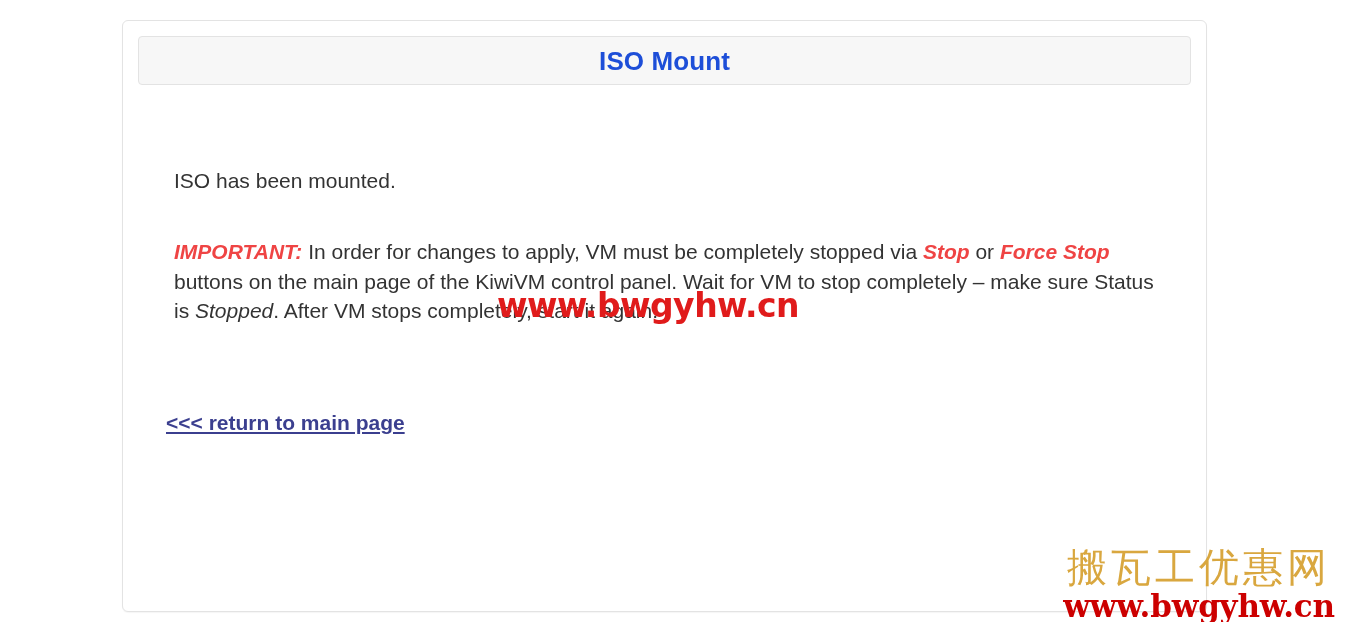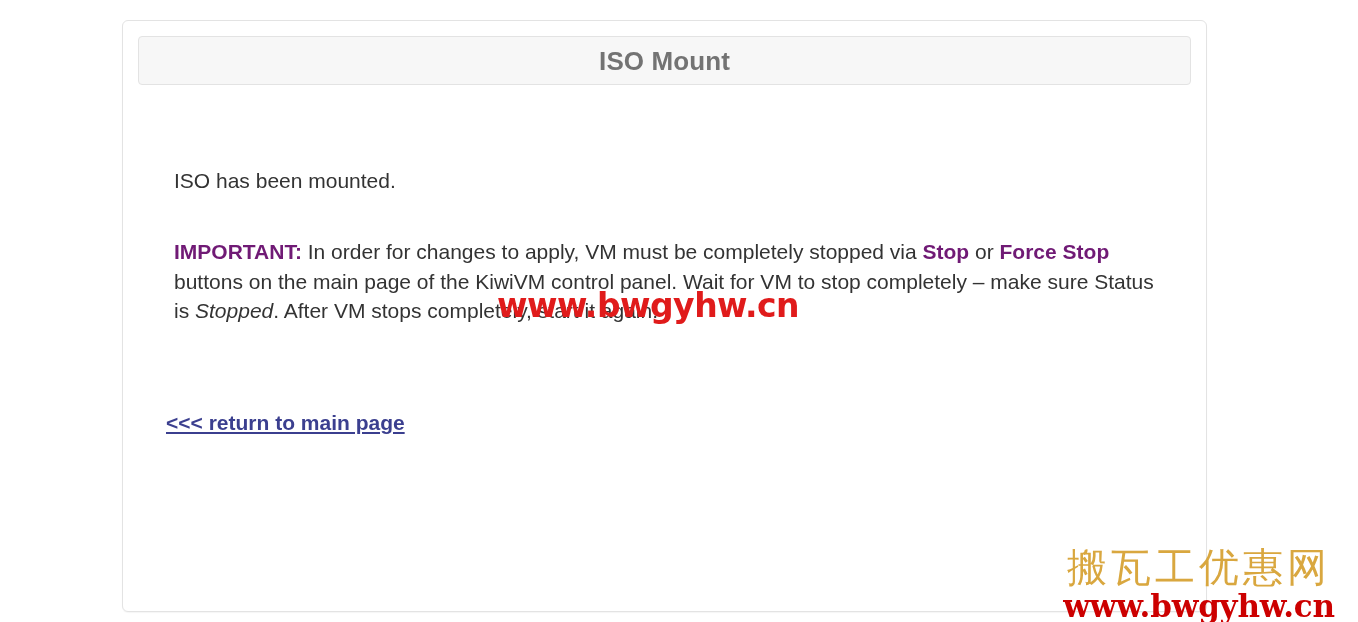--- a/index.html
+++ b/index.html
@@ -40,21 +40,21 @@
     border: 1px solid #e3e3e3;
     border-radius: 4px;
     box-sizing: border-box;
     display: flex;
     align-items: center;
     justify-content: center;
   }
   .panel-title {
     font-size: 26px;
     font-weight: bold;
-    color: #737373;
+    color: #1d4ed8;
     letter-spacing: 0.1px;
     line-height: 1;
   }
 
   
   .panel-body {
     position: absolute;
     left: 43px;
     top: 105px;
     width: 1004px;
@@ -77,21 +77,21 @@
     margin: 8px;
     padding: 0;
     font-weight: normal;
   }
 
   .sp-1 { height: 32px; }
   .sp-2 { height: 25px; }
   .sp-3 { height: 26px; }
   .sp-4 { height: 50px; }
 
-  b.strong { font-weight: bold; color: #701a75; }
+  b.strong { font-weight: bold; color: #ef4444; font-style: italic; }
   i.em { font-style: italic; }
 
   
   .return-link {
     font-size: 21px;
     font-weight: bold;
     color: #3b3f8f;
     display: inline-block;
     cursor: pointer;
     line-height: 1.2;

